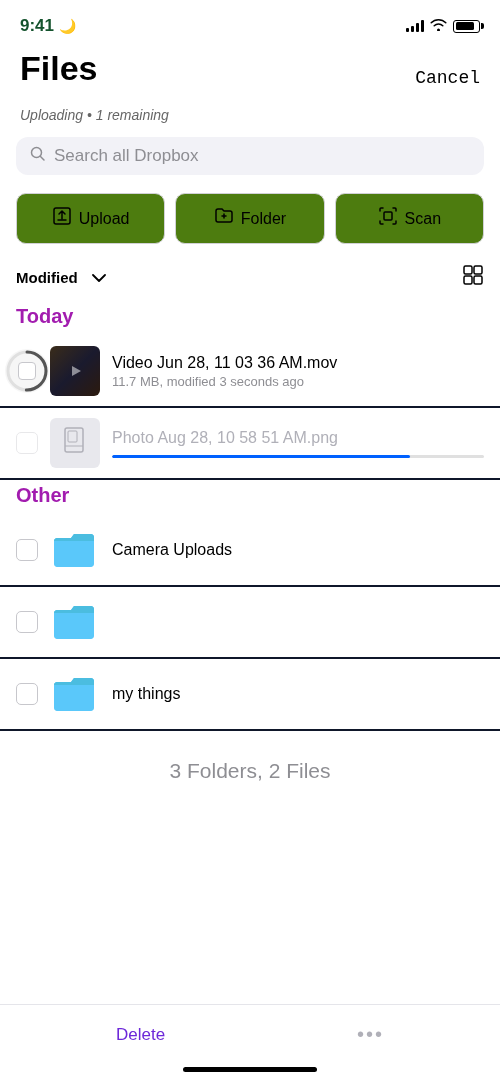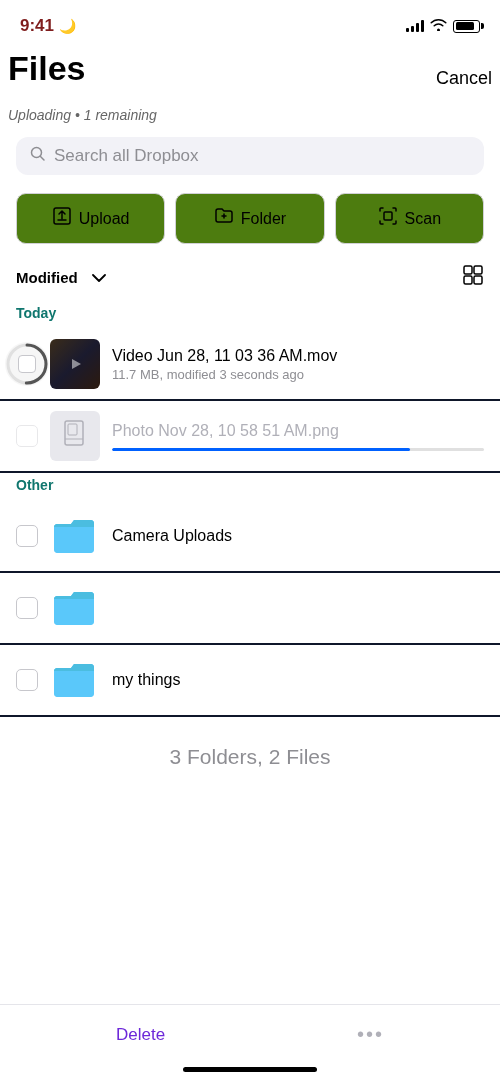--- a/index.html
+++ b/index.html
@@ -17,21 +17,21 @@
     .status-bar {
       display: flex;
       justify-content: space-between;
       align-items: center;
       padding: 12px 20px 4px;
       height: 44px;
     }
     .status-time {
       font-size: 17px;
       font-weight: 600;
-      color: #7f1d1d;
+      color: #14532d;
     }
     .status-icons {
       display: flex;
       align-items: center;
       gap: 6px;
     }
     .signal-bars {
       display: flex;
       align-items: flex-end;
       gap: 2px;
@@ -80,21 +80,21 @@
     .moon-icon {
       font-size: 14px;
       color: #000;
     }
 
     
     .header {
       display: flex;
       justify-content: space-between;
       align-items: flex-start;
-      padding: 6px 8px 4px;
+      padding: 6px 20px 4px;
     }
     .header-left {}
     .page-title {
       font-size: 34px;
       font-weight: 700;
       color: #000;
       line-height: 1.1;
     }
     .upload-status {
       font-size: 14px;
@@ -104,20 +104,21 @@
     }
     .cancel-button {
       font-size: 18px;
       color: #000;
       background: none;
       border: none;
       cursor: pointer;
       padding: 8px 0;
       font-weight: 400;
       margin-top: 10px;
+      font-family: Liberation Mono, monospace;
     }
 
     
     .search-container {
       padding: 10px 16px;
     }
     .search-bar {
       background: #f2f2f7;
       border-radius: 12px;
       display: flex;
@@ -185,23 +186,23 @@
     .grid-view-button {
       background: none;
       border: none;
       cursor: pointer;
       font-size: 20px;
       color: #000;
     }
 
     
     .section-header {
-      font-size: 14px;
+      font-size: 20px;
       font-weight: 600;
-      color: #0f766e;
+      color: #a21caf;
       padding: 4px 16px 8px;
     }
 
     .file-item {
       display: flex;
       align-items: center;
       padding: 10px 16px;
       gap: 12px;
       border-bottom: 2px solid #0f172a;
       position: relative;
@@ -473,21 +474,21 @@
 <div class="file-item">
   <div class="checkbox" style="opacity:0.4;"></div>
   <div class="file-thumb photo-thumb-uploading">
     <svg width="26" height="32" viewBox="0 0 26 32" fill="none">
       <rect x="3" y="1" width="18" height="24" rx="2" stroke="#b0b0b8" stroke-width="1.5" fill="none"></rect>
       <rect x="6" y="4" width="9" height="11" rx="1" stroke="#b0b0b8" stroke-width="1" fill="none"></rect>
       <path d="M3 19h18" stroke="#b0b0b8" stroke-width="1"></path>
     </svg>
   </div>
   <div class="file-info">
-    <div class="file-name file-name-uploading">Photo Nov 28, 10 58 51 AM.png</div>
+    <div class="file-name file-name-uploading">Photo Aug 28, 10 58 51 AM.png</div>
     <div class="upload-progress-bar">
       <div class="upload-progress-fill"></div>
     </div>
   </div>
 </div>
 
 <div class="section-header">Other</div>
 
 <div class="file-item">
   <div class="checkbox"></div>

